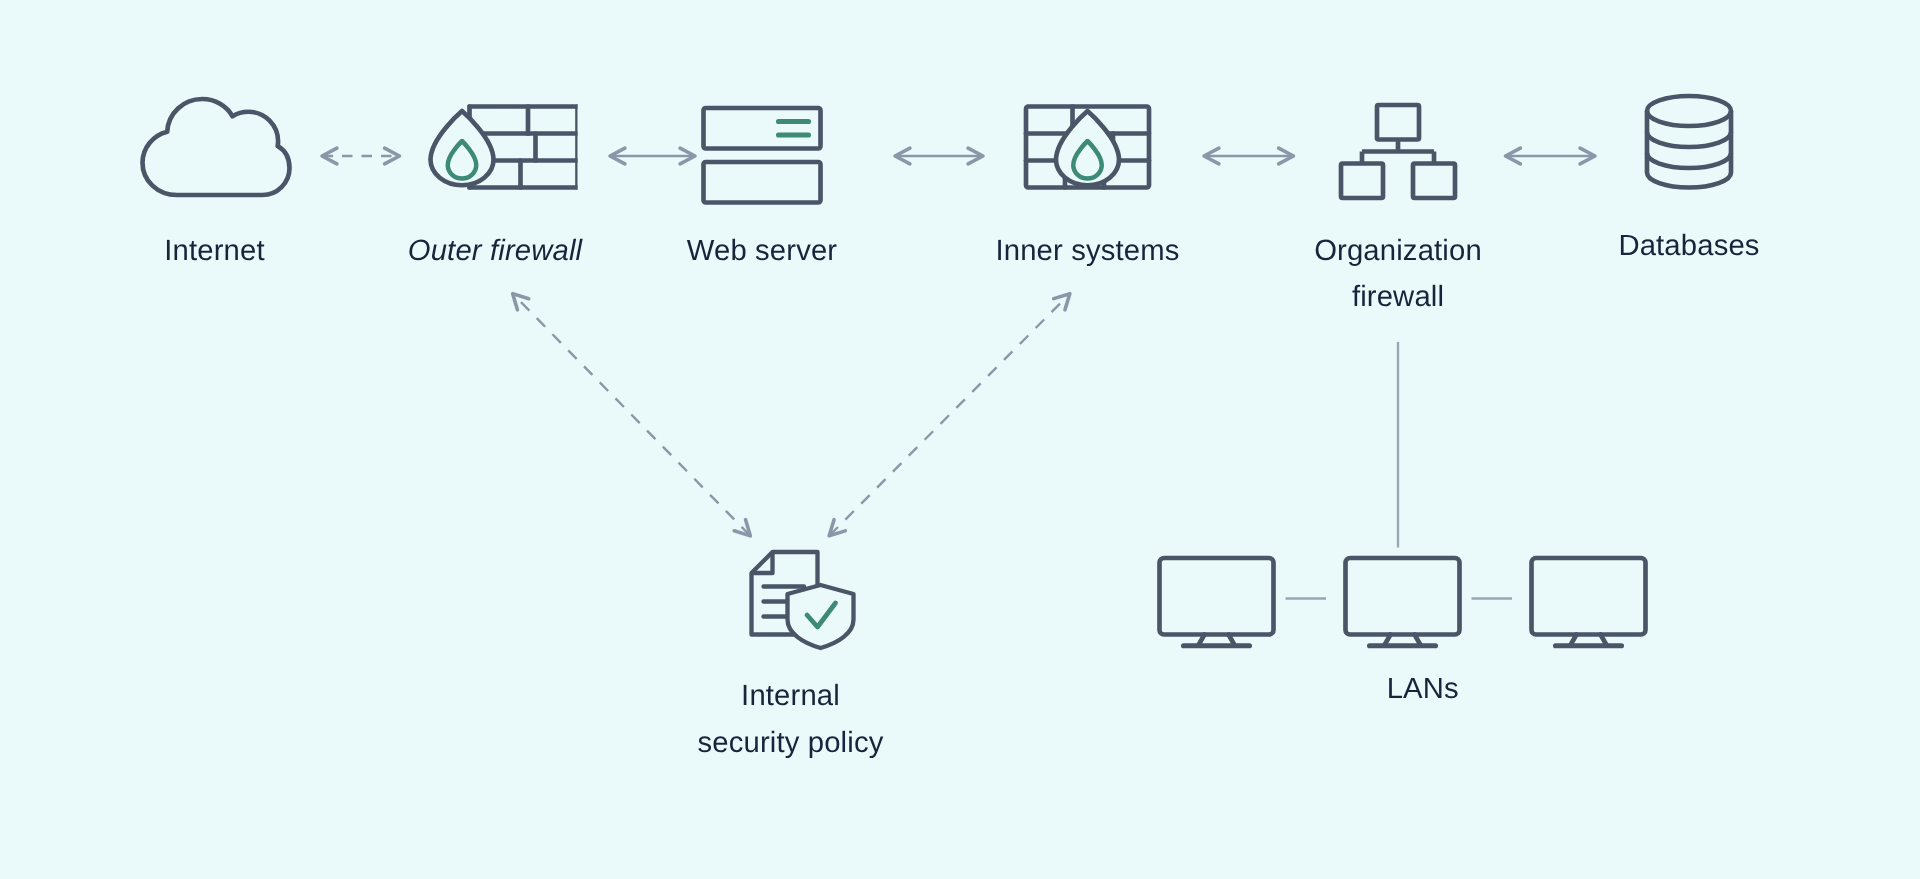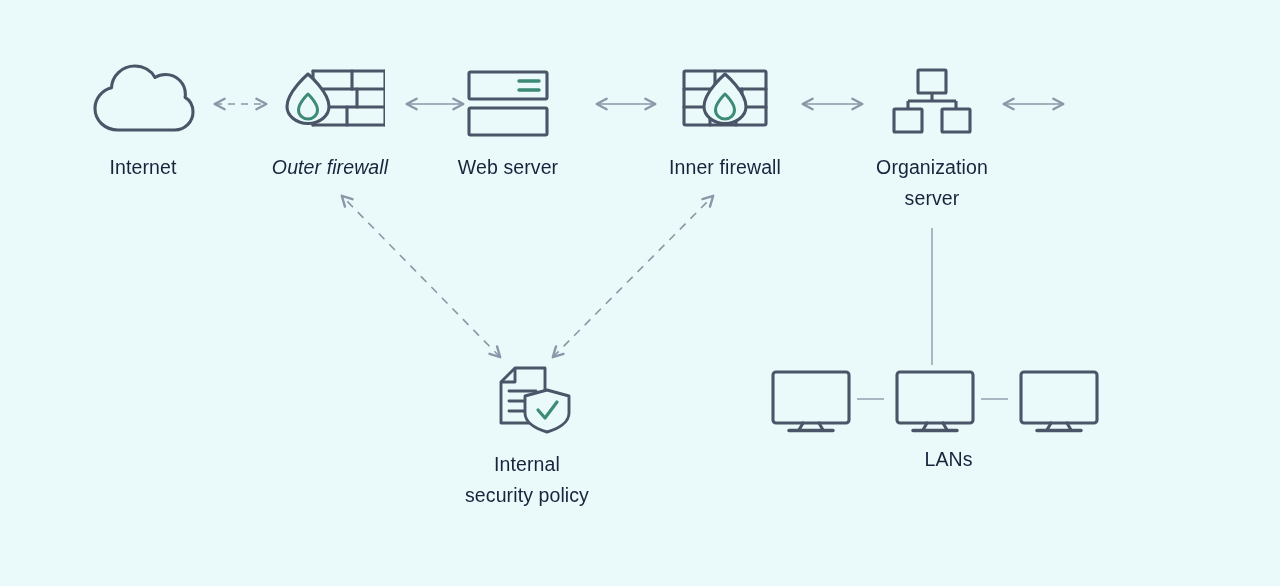--- a/index.html
+++ b/index.html
@@ -169,39 +169,50 @@
         <path d="M72,31 L72,49"></path>
         <path d="M40,49 L40,67"></path>
         <path d="M66,49 L66,67"></path>
       </g>
 
       <path d="M55,16 C55,16 34,34 34,48.5 C34,57.8 43.4,65.5 55,65.5
                C66.6,65.5 76,57.8 76,48.5 C76,34 55,16 55,16 Z" fill="#eafafa" stroke="#4a5568" stroke-width="3.1" stroke-linejoin="round"></path>
       <path d="M55,36 C55,36 45.5,45 45.5,52 C45.5,57 49.8,61 55,61
                C60.2,61 64.5,57 64.5,52 C64.5,45 55,36 55,36 Z" fill="#eafafa" stroke="#3c8a77" stroke-width="3" stroke-linejoin="round"></path>
     </svg>
-    <div class="node-label">Inner firewall</div>
+    <div class="node-label">Inner systems</div>
   </div>
 
   <div class="node" style="left:862px; top:58px; width:140px;">
     <svg class="node-icon" width="110" height="80" viewBox="0 0 110 80">
       <g stroke="#4a5568" stroke-width="3.1" fill="none" stroke-linejoin="round">
         <rect x="41" y="12" width="28" height="23" rx="1"></rect>
         <rect x="17" y="51" width="28" height="23" rx="1"></rect>
         <rect x="65" y="51" width="28" height="23" rx="1"></rect>
         <path d="M55,35 L55,43"></path>
         <path d="M31,43 L79,43"></path>
         <path d="M31,43 L31,51"></path>
         <path d="M79,43 L79,51"></path>
       </g>
     </svg>
     <div class="node-label">Organization
-server</div>
-  </div>
-
+firewall</div>
+  </div>
+
+  <div class="node" style="left:1056px; top:55px; width:140px;">
+    <svg class="node-icon" width="110" height="80" viewBox="0 0 110 80">
+      <g stroke="#4a5568" stroke-width="3.1" fill="none" stroke-linejoin="round">
+        <ellipse cx="55" cy="19" rx="28" ry="10"></ellipse>
+        <path d="M27,19 L27,60 C27,65.5 39.5,70 55,70 C70.5,70 83,65.5 83,60 L83,19"></path>
+        <path d="M27,33 C27,38.5 39.5,43 55,43 C70.5,43 83,38.5 83,33"></path>
+        <path d="M27,47 C27,52.5 39.5,57 55,57 C70.5,57 83,52.5 83,47"></path>
+      </g>
+    </svg>
+    <div class="node-label">Databases</div>
+  </div>
 
   <div class="node" style="left:457px; top:363px; width:140px;">
     <svg class="node-icon" width="110" height="72" viewBox="0 0 110 72">
 
       <path d="M43,5 L73,5 L73,60 L29,60 L29,19 Z" fill="none" stroke="#4a5568" stroke-width="2.9" stroke-linejoin="round"></path>
       <path d="M43,5 L43,19 L29,19" fill="none" stroke="#4a5568" stroke-width="2.9" stroke-linejoin="round"></path>
       <g stroke="#4a5568" stroke-width="2.9" stroke-linecap="round">
         <path d="M37,28 L64,28"></path>
         <path d="M37,38 L64,38"></path>
         <path d="M37,48 L52,48"></path>

